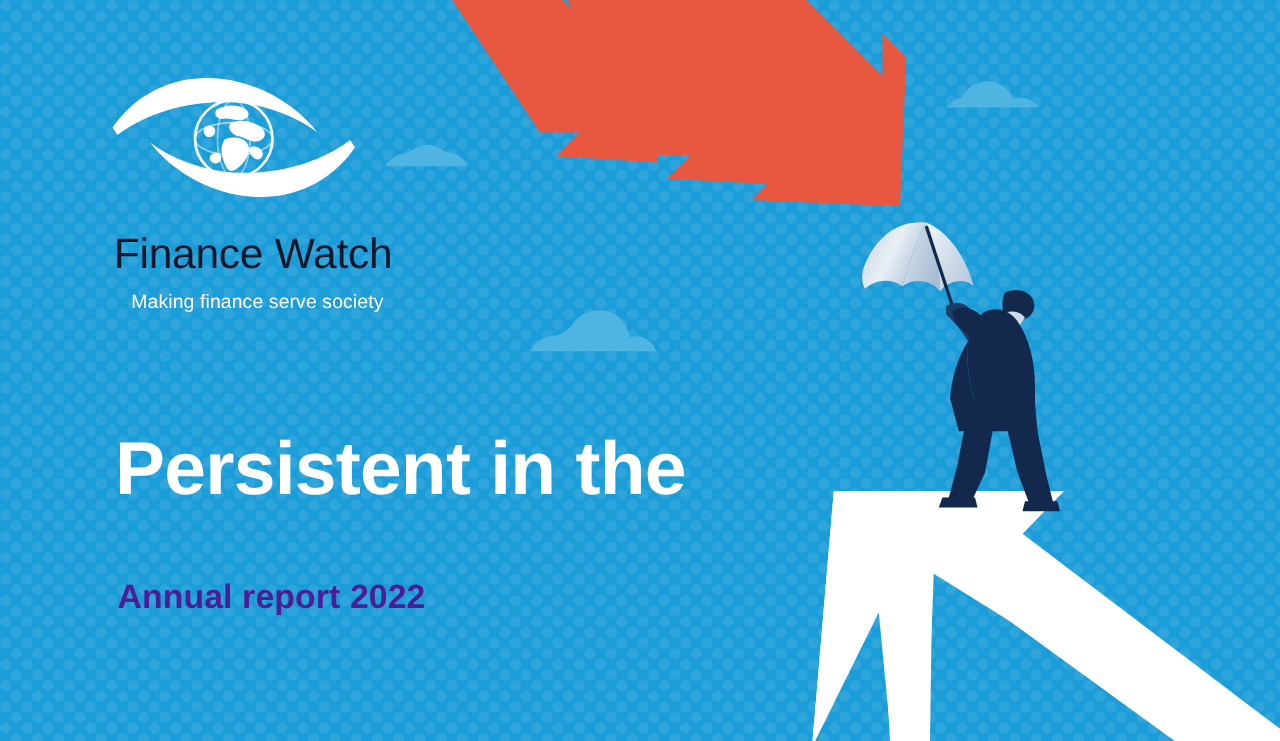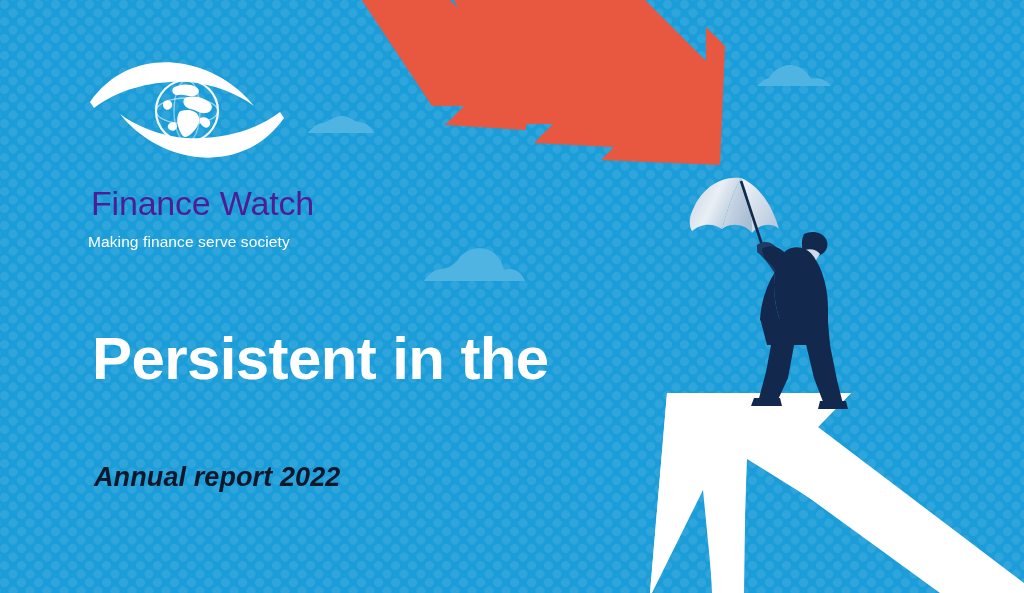--- a/index.html
+++ b/index.html
@@ -41,59 +41,58 @@
     top: 62px;
     width: 330px;
   }
   #logo-mark {
     width: 200px;
     height: 112px;
     display: block;
   }
   #brand-name {
     margin: 12px 0 0 3px;
-    color: #4c1d95;
+    color: #0f172a;
     font-size: 34px;
     font-weight: 400;
     letter-spacing: -0.2px;
     line-height: 1;
     white-space: nowrap;
   }
   #brand-tagline {
-    margin: 14px 0 0 0;
+    margin: 14px 0 0 17px;
     color: #ffffff;
     font-size: 15.5px;
     font-weight: 400;
     letter-spacing: 0.1px;
     line-height: 1;
     white-space: nowrap;
   }
   
   #headline {
     position: absolute;
     left: 92px;
     top: 285px;
     width: 620px;
     color: #ffffff;
     font-size: 60px;
     font-weight: bold;
     line-height: 1.12;
     letter-spacing: -0.6px;
   }
-  #headline .line { display: block; white-space: nowrap; }
+  #headline .line { display: block; white-space: nowrap; margin-top: 16px; }
   #subtitle {
     position: absolute;
     left: 94px;
     top: 462px;
-    color: #0f172a;
+    color: #4c1d95;
     font-size: 27px;
     font-weight: bold;
     letter-spacing: 0.1px;
     white-space: nowrap;
-    font-style: italic;
   }
 </style>
 </head>
 <body>
 
 <div id="cover">
 
   <div id="dot-pattern"></div>
 
   <svg class="art-layer" viewBox="0 0 1024 593" xmlns="http://www.w3.org/2000/svg">

